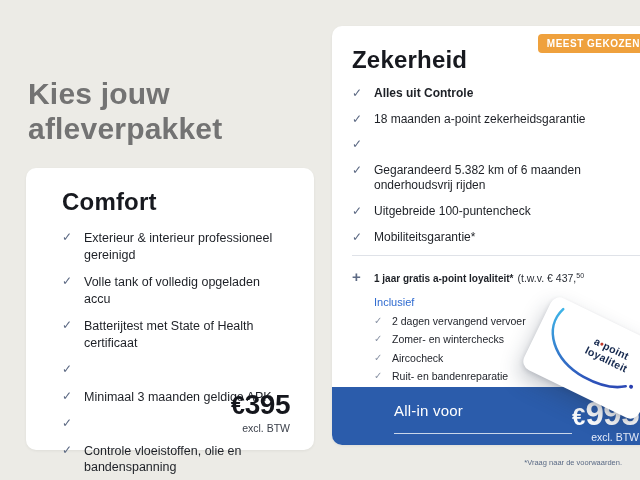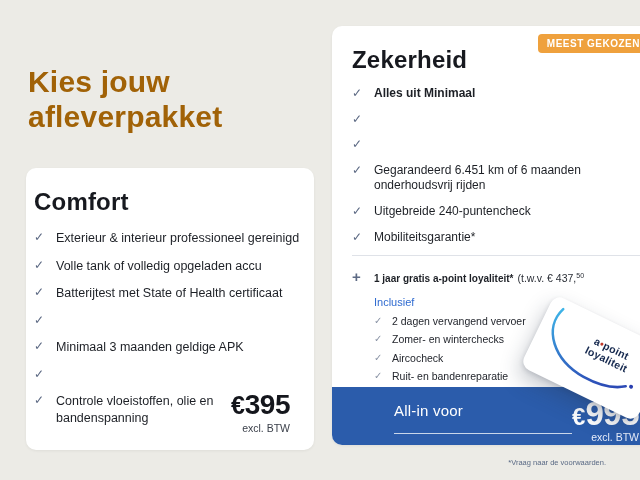--- a/index.html
+++ b/index.html
@@ -12,25 +12,25 @@
     color:#1d2026;
   }
   .canvas { position:absolute; inset:0; }
 
   
   .brand { position:absolute; left:30px; top:20px; width:68px; text-align:center; }
   .brand svg { display:block; margin:0 auto; }
   .brand-label { margin-top:4px; font-size:7.5px; font-weight:bold; color:#0b2f66; letter-spacing:.2px; }
 
   
-  .page-title { position:absolute; left:28px; top:64px; font-size:30px; font-weight:600; line-height:1.17; color:#a16207; letter-spacing:.2px; }
+  .page-title { position:absolute; left:28px; top:76px; font-size:30px; font-weight:600; line-height:1.17; color:#737373; letter-spacing:.2px; }
 
   
   .card { position:absolute; background:#fff; border-radius:10px; box-shadow:0 1px 3px rgba(0,0,0,.06); }
-  .card-comfort { left:26px; top:168px; width:288px; height:282px; padding:20px 8px; }
+  .card-comfort { left:26px; top:168px; width:288px; height:282px; padding:20px 36px; }
   .card-zekerheid { left:332px; top:26px; width:329px; height:419px; padding:20px 20px; overflow:hidden; }
 
   .card h2 { font-size:24px; font-weight:bold; color:#17191f; letter-spacing:.2px; }
   .card-comfort h2 { margin-bottom:14px; }
   .card-zekerheid h2 { margin-bottom:12px; }
 
   ul.checklist { list-style:none; }
   ul.checklist li { display:flex; gap:9px; align-items:flex-start; }
   .card-comfort ul.checklist li { font-size:12.5px; line-height:1.32; margin-bottom:11px; }
   .card-zekerheid ul.checklist li { font-size:12px; line-height:1.3; margin-bottom:10px; }
@@ -75,21 +75,21 @@
     padding:11px 22px 0 22px; display:flex; justify-content:flex-end; z-index:2; }
   .allin-left { padding-top:4px; }
   .allin-label { color:#fff; font-size:15px; font-weight:500; letter-spacing:.2px; }
   .allin-line { width:178px; border-top:1px solid rgba(255,255,255,.75); margin-top:14px; }
   .allin-price { text-align:right; color:#fff; }
   .allin-price .price-line { color:#fff; }
   .allin-price .cur { font-size:24px; }
   .allin-price .amt { font-size:33px; }
   .allin-note { font-size:10.5px; color:#e8eefb; margin-top:2px; }
 
-  .footnote { position:absolute; right:34px; top:458px; font-size:7.5px; color:#5a6a85; }
+  .footnote { position:absolute; right:18px; top:458px; font-size:7.5px; color:#5a6a85; }
 </style>
 </head>
 <body>
 
 <div class="canvas">
 
 
   <h1 class="page-title">
     <span>Kies jouw</span><br>
     <span>afleverpakket</span>
@@ -130,35 +130,36 @@
       <div class="price-note">excl. BTW</div>
     </div>
   </section>
 
   <section class="card card-zekerheid">
     <div class="badge">MEEST GEKOZEN</div>
     <h2>Zekerheid</h2>
     <ul class="checklist">
       <li class="bold">
           <span class="chk">✓</span>
-          <span class="txt">Alles uit Minimaal</span>
-        </li>
-      <li>
-          <span class="chk">✓</span>
-        </li>
-      <li>
-          <span class="chk">✓</span>
-        </li>
-      <li>
-          <span class="chk">✓</span>
-          <span class="txt">Gegarandeerd 6.451 km of 6 maanden onderhoudsvrij rijden</span>
-        </li>
-      <li>
-          <span class="chk">✓</span>
-          <span class="txt">Uitgebreide 240-puntencheck</span>
+          <span class="txt">Alles uit Controle</span>
+        </li>
+      <li>
+          <span class="chk">✓</span>
+          <span class="txt">18 maanden a-point zekerheidsgarantie</span>
+        </li>
+      <li>
+          <span class="chk">✓</span>
+        </li>
+      <li>
+          <span class="chk">✓</span>
+          <span class="txt">Gegarandeerd 5.382 km of 6 maanden onderhoudsvrij rijden</span>
+        </li>
+      <li>
+          <span class="chk">✓</span>
+          <span class="txt">Uitgebreide 100-puntencheck</span>
         </li>
       <li>
           <span class="chk">✓</span>
           <span class="txt">Mobiliteitsgarantie*</span>
         </li>
     </ul>
 
     <div class="divider"></div>
 
     <div class="bonus">

